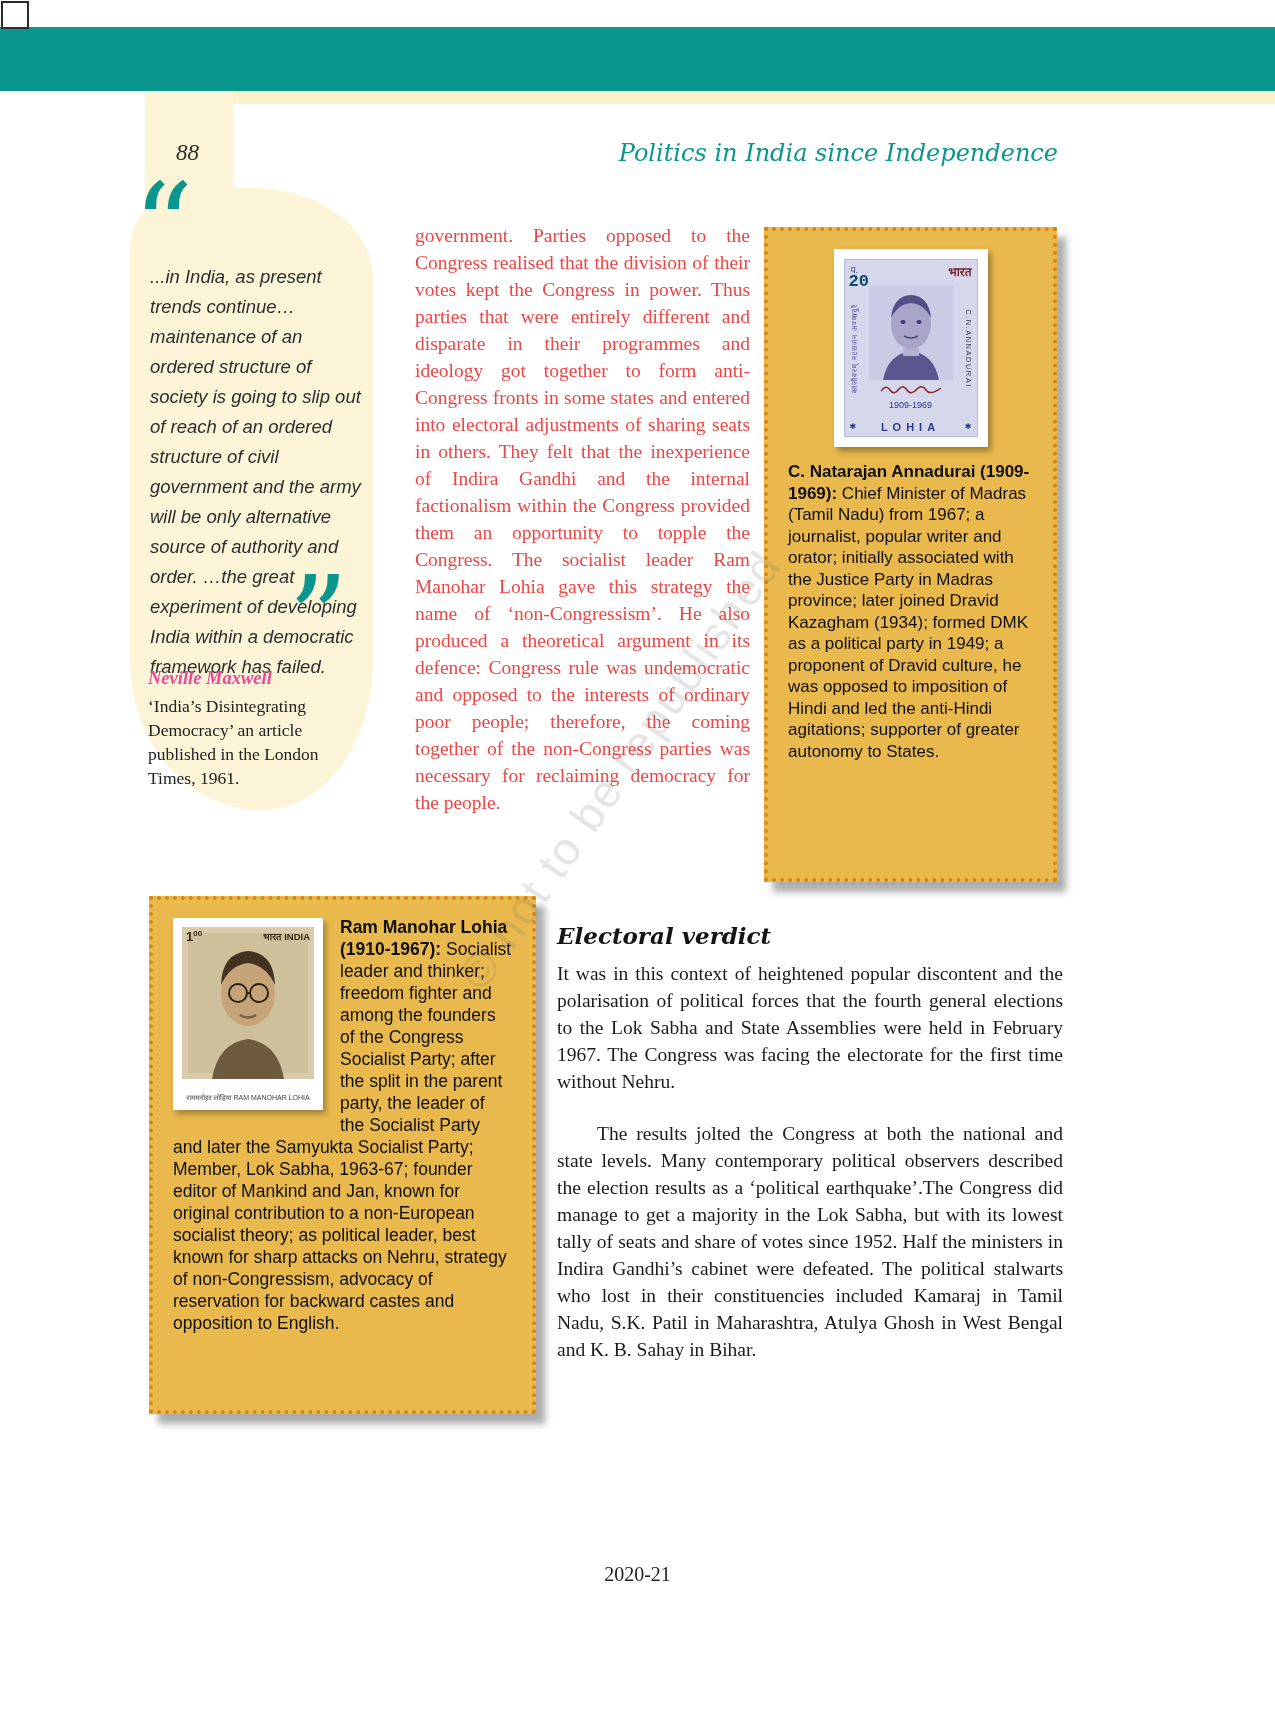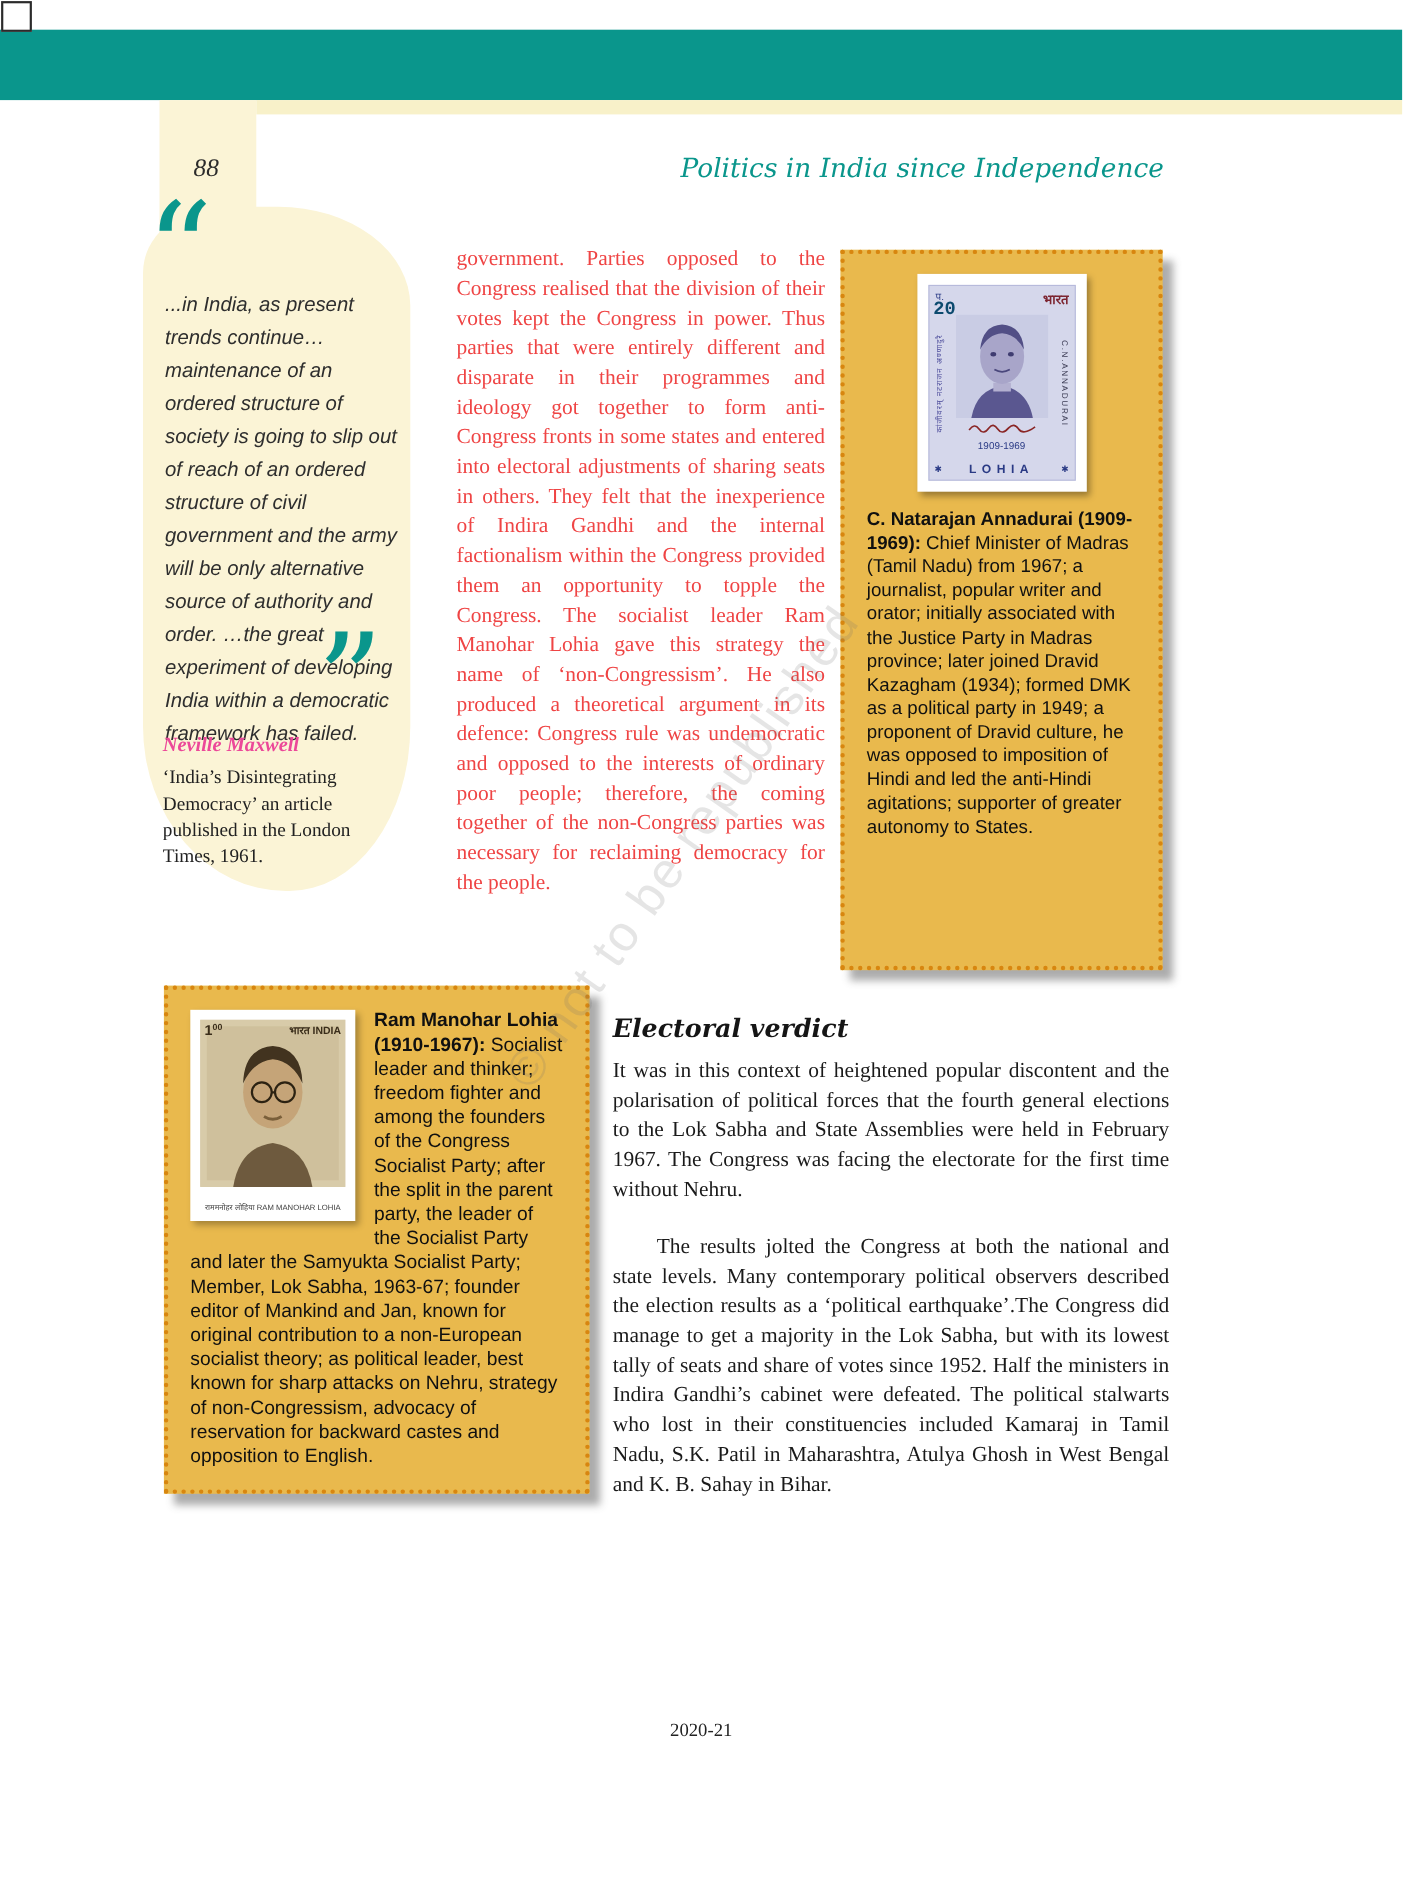--- a/index.html
+++ b/index.html
@@ -27,21 +27,21 @@
                  font-style:italic; font-size:18.5px; line-height:30px; color:#2e2e2e; }
   .quote-author { position:absolute; left:148px; top:668px; font-size:18.5px; font-weight:bold; font-style:italic; color:#ec4899; }
   .quote-source { position:absolute; left:148px; top:694px; width:212px; font-size:17.5px; line-height:24px; color:#222; }
 
   .body-column { position:absolute; left:415px; top:222px; width:335px; font-size:19.5px; line-height:27px;
                  text-align:justify; color:#ef4444; }
 
   .gold-box { position:absolute; background:var(--gold,#e9b94d); border:4px dotted var(--dot,#d8860f);
               box-shadow:9px 10px 7px rgba(70,70,70,.45); }
   .annadurai-box { left:764px; top:227px; width:293px; height:655px; padding:16px 20px; }
-  .lohia-box { left:149px; top:896px; width:387px; height:462px; padding:16px 20px; }
+  .lohia-box { left:149px; top:896px; width:387px; height:518px; padding:16px 20px; }
   .box-text { font-family:"Liberation Sans", sans-serif; font-size:17px; line-height:21.5px; color:#101010; }
   .lohia-text { font-size:17.5px; line-height:22px; }
   .bt-bold { font-weight:bold; }
 
   
   .anna-stamp { position:relative; width:154px; height:198px; background:#fff; padding:10px; margin:2px auto 14px;
                 box-shadow:3px 4px 6px rgba(0,0,0,.35); }
   .as-panel { position:relative; width:100%; height:100%; background:#d5d7eb; border:1px solid #b7badb; }
   .as-left  { position:absolute; left:-50px; top:84px; width:118px; text-align:center; transform:rotate(-90deg);
               font-family:"Liberation Sans",sans-serif; font-size:7px; color:#4a4a9a; letter-spacing:1px; }
@@ -75,21 +75,21 @@
 
   .electoral-heading { position:absolute; left:557px; top:922px; font-family:"DejaVu Serif",serif; font-style:italic;
               font-weight:bold; font-size:23px; color:#151515; }
   .electoral-p1 { position:absolute; left:557px; top:960px; width:506px; font-size:19.5px; line-height:27px; text-align:justify; }
   .electoral-p2 { position:absolute; left:557px; top:1120px; width:506px; font-size:19.5px; line-height:27px;
               text-align:justify; text-indent:40px; }
 
   .watermark { position:absolute; left:448px; top:968px; transform:rotate(-55deg); transform-origin:0 0;
               font-family:"Liberation Sans",sans-serif; font-size:46px; letter-spacing:2px;
               color:rgba(110,110,110,.18); white-space:nowrap; z-index:40; pointer-events:none; }
-  .page-footer { position:absolute; left:0; top:1563px; width:100%; text-align:center; font-size:17px; color:#222; }
+  .page-footer { position:absolute; left:0; top:1563px; width:100%; text-align:center; font-size:20px; color:#222; }
 </style>
 </head>
 <body>
 
 <div class="page">
 
   <div class="corner-mark"></div>
   <div class="teal-bar"></div>
   <div class="yellow-strip"></div>
   <div class="cream-top"></div>

